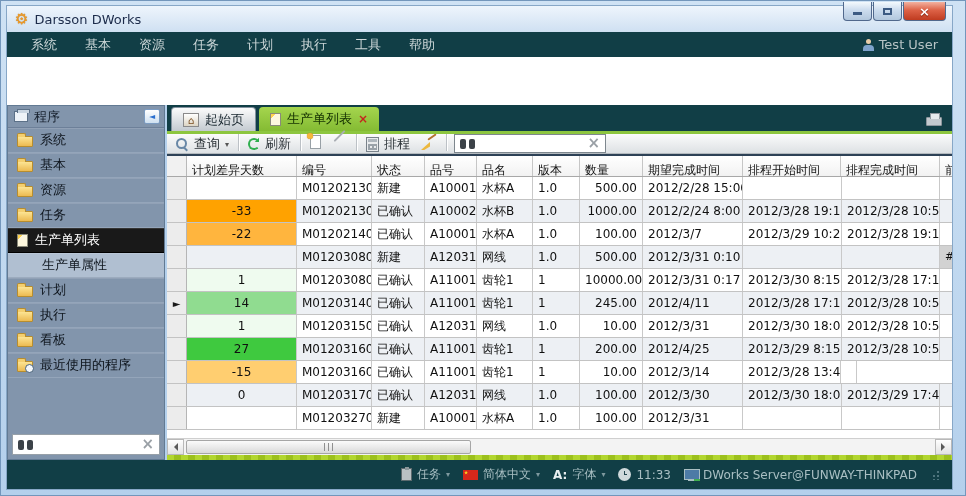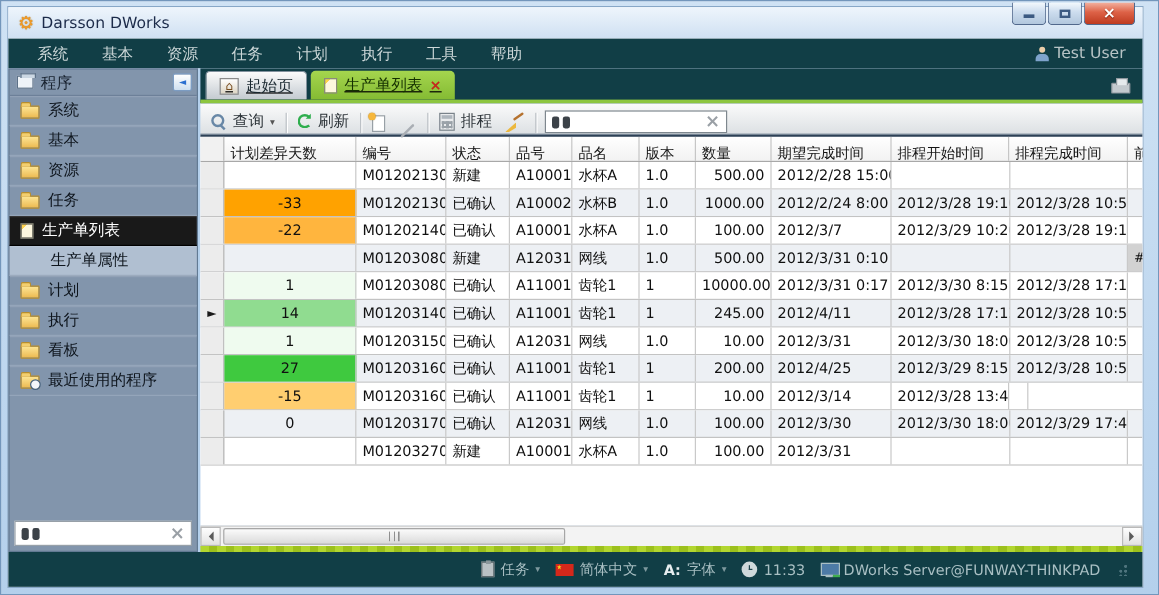--- a/index.html
+++ b/index.html
@@ -22,21 +22,21 @@
   .menubar{height:25px;flex:none;display:flex;align-items:center;background:#113e46;padding:0 10px;}
   .menu-items{display:flex;align-items:center;}
   .menu-item{color:#ccd7d8;font-size:13px;padding:0 14px;cursor:default;}
   .menu-spacer{flex:1;}
   .menu-user{display:flex;align-items:center;gap:5px;color:#b7c3c5;font-size:13px;padding-right:4px;}
   .icon-user{width:11px;height:12px;position:relative;}
   .icon-user::before{content:"";position:absolute;top:0;left:3px;width:5px;height:5px;border-radius:50%;background:#e9cda9;}
   .icon-user::after{content:"";position:absolute;bottom:0;left:0;width:11px;height:6px;border-radius:4px 4px 0 0;background:#7ea3cc;}
 
   
-  .main{flex:1;display:flex;gap:2px;background:#b4d0ec;min-height:0;}
+  .main{flex:1;display:flex;gap:2px;background:#b4d0ec;min-height:0;margin-top:48px;}
 
   
   .sidebar{width:158px;flex:none;background:#8295ac;border:1px solid #627a93;display:flex;flex-direction:column;}
   .side-header{height:22px;flex:none;display:flex;align-items:center;gap:6px;padding:0 4px 0 6px;border-bottom:1px solid #6d8099;color:#18222f;font-size:13px;}
   .icon-program{width:14px;height:11px;background:#eef3f8;border:1px solid #5c7188;position:relative;flex:none;}
   .icon-program::before{content:"";position:absolute;top:-3px;left:2px;right:-3px;height:3px;background:#cbd7e3;border:1px solid #5c7188;border-bottom:none;}
   .side-header-label{flex:1;}
   .collapse-btn{width:16px;height:15px;border:1px solid #7c9cc2;border-radius:2px;background:linear-gradient(#ffffff,#cfe0f0);color:#2a6fd0;font-size:8px;line-height:13px;text-align:center;}
   .side-items{flex:none;}
   .side-item{height:25px;display:flex;align-items:center;gap:7px;padding:0 6px 0 9px;font-size:13px;color:#0e151d;border-bottom:1px solid #94a5ba;box-shadow:inset 0 1px 0 rgba(255,255,255,.12);}
@@ -51,33 +51,33 @@
   .side-spacer{flex:1;}
   .side-search{flex:none;margin:0 4px 4px 4px;height:21px;background:#fff;border:1px solid #97a0a8;display:flex;align-items:center;gap:4px;padding:0 5px;}
   .icon-binoculars{width:15px;height:10px;position:relative;flex:none;}
   .icon-binoculars::before{content:"";position:absolute;left:0;top:0;width:6px;height:10px;background:#3c4248;border-radius:2px;}
   .icon-binoculars::after{content:"";position:absolute;right:0;top:0;width:6px;height:10px;background:#3c4248;border-radius:2px;}
   .search-input{flex:1;border:none;outline:none;font-size:12px;min-width:0;background:transparent;}
   .icon-clear{color:#9aa0a6;font-size:15px;font-weight:bold;line-height:1;flex:none;}
 
   
   .content{flex:1;display:flex;flex-direction:column;min-width:0;}
-  .tabstrip{height:29px;flex:none;background:#113e46;display:flex;align-items:flex-end;padding-left:4px;border-bottom:3px solid #8dc63f;position:relative;text-decoration:underline;}
+  .tabstrip{height:29px;flex:none;background:#113e46;display:flex;align-items:flex-end;padding-left:4px;border-bottom:3px solid #8dc63f;position:relative;}
   .tab{height:24px;display:inline-flex;align-items:center;gap:6px;padding:0 11px;border-radius:4px 4px 0 0;margin-right:3px;font-size:13px;cursor:default;}
   .tab.inactive{background:linear-gradient(#fbfbfb,#c3cad0);border:1px solid #83929e;border-bottom:none;color:#1a2830;}
   .tab.active{background:linear-gradient(#a5d54e,#84bb33);color:#143000;}
   .icon-home{width:16px;height:14px;background:linear-gradient(#ffffff,#ddd5c4);border:1px solid #8a8a8a;text-align:center;font-size:10px;line-height:13px;color:#7a4f21;}
   .icon-home::before{content:"⌂";}
   .tab-close{color:#c3271d;font-weight:bold;font-size:12px;line-height:1;}
   .tab-close::before{content:"×";}
   .icon-printer{position:absolute;right:10px;bottom:5px;width:16px;height:9px;background:#c3c9ce;border:1px solid #8d969d;border-radius:1px;}
   .icon-printer::before{content:"";position:absolute;top:-5px;left:3px;width:8px;height:5px;background:#e6eaed;border:1px solid #8d969d;border-bottom:none;}
 
   
-  .toolbar{height:26px;flex:none;background:linear-gradient(#fbfbfb,#dde1e4);border-bottom:1px solid #b3b9be;display:flex;align-items:flex-end;gap:7px;padding:0 7px;font-size:13px;color:#2c3338;}
+  .toolbar{height:20px;flex:none;background:linear-gradient(#fbfbfb,#dde1e4);border-bottom:1px solid #b3b9be;display:flex;align-items:flex-start;gap:7px;padding:0 7px;font-size:13px;color:#2c3338;}
   .tool-btn{display:flex;align-items:center;gap:5px;padding:1px 2px;}
   .tool-sep{width:1px;height:17px;background:#bcc1c6;box-shadow:1px 0 0 #fff;}
   .icon-search{width:13px;height:13px;position:relative;flex:none;}
   .icon-search::before{content:"";position:absolute;top:0;left:0;width:7px;height:7px;border:2px solid #6887a6;border-radius:50%;}
   .icon-search::after{content:"";position:absolute;bottom:1px;right:1px;width:5px;height:2px;background:#6887a6;transform:rotate(45deg);}
   .caret{font-size:8px;color:#555;}
   .caret::before{content:"▾";}
   .icon-refresh{width:12px;height:12px;border:2px solid #2fae4e;border-radius:50%;border-right-color:transparent;position:relative;flex:none;}
   .icon-refresh::after{content:"";position:absolute;right:-4px;top:-1px;border:3px solid transparent;border-left-color:#2fae4e;transform:rotate(45deg);}
   .icon-newdoc{width:11px;height:14px;background:#fff;border:1px solid #98a0a6;position:relative;flex:none;}

